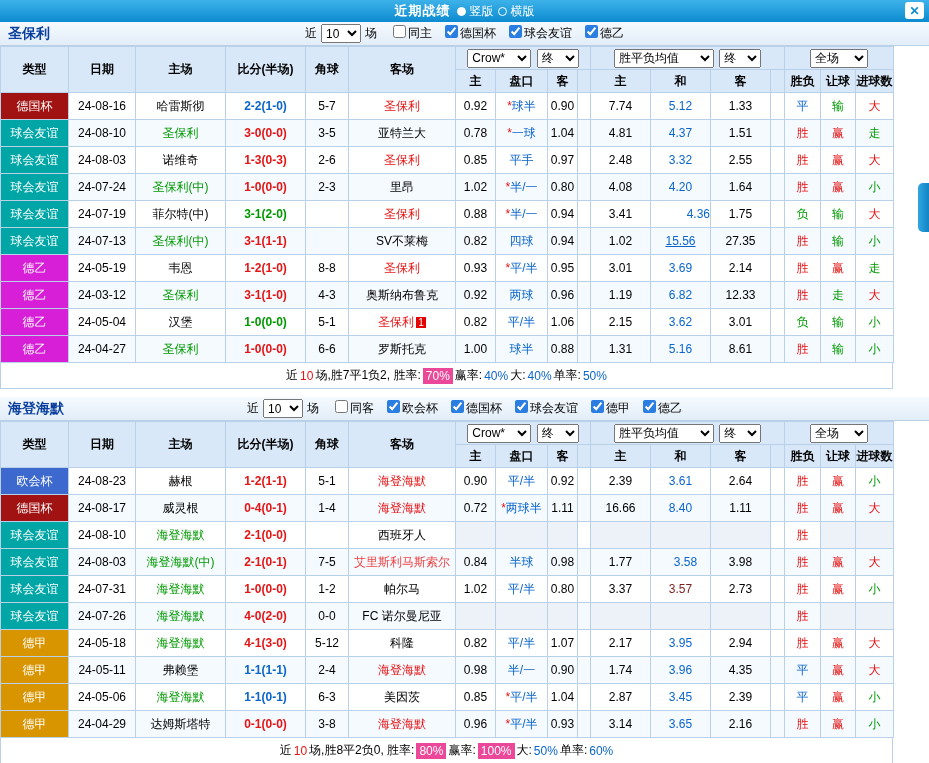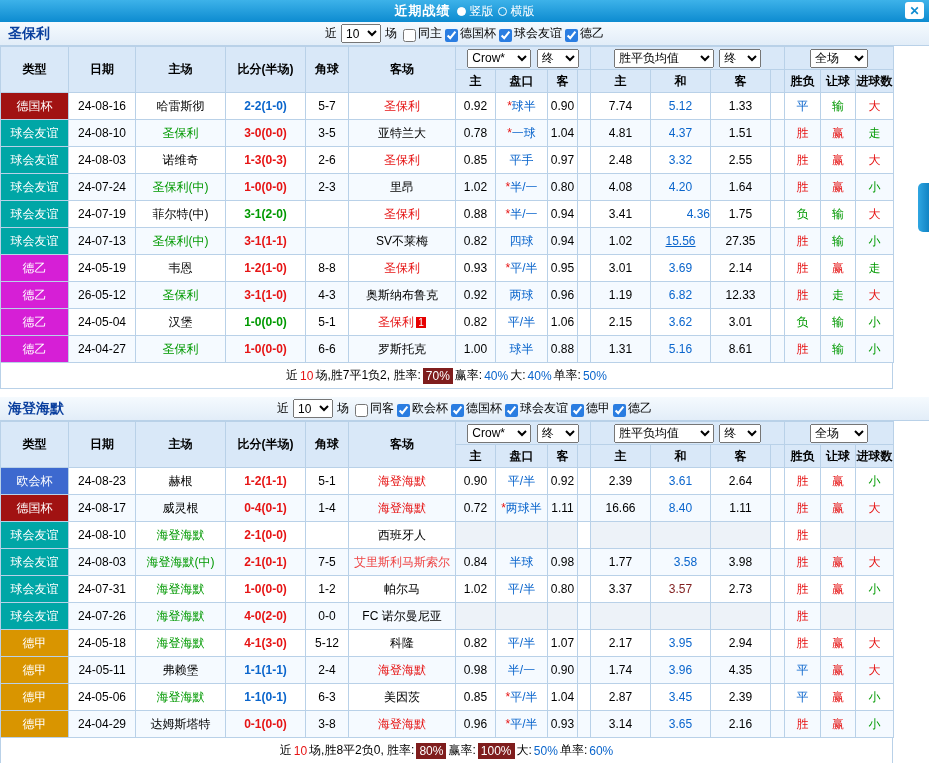--- a/index.html
+++ b/index.html
@@ -26,21 +26,21 @@
   }
   
   .section{ width:929px; }
   .section-bar{
     height:24px; position:relative; display:flex; align-items:center;
     background:linear-gradient(#f5fafe,#e2edf8); border-bottom:1px solid #b9d1e8;
   }
   .team-name{ position:absolute; left:8px; color:#0a3f9e; font-weight:bold; font-size:14px; }
   .filters{ margin:0 auto; display:flex; align-items:center; gap:3px; }
   .chkwrap{ display:flex; align-items:center; }
-  .chk{ display:flex; align-items:flex-end; margin-left:3px; cursor:pointer; }
+  .chk{ display:flex; align-items:flex-start; margin-left:13px; cursor:pointer; }
   .chk input{ width:13px; height:13px; margin:0 2px 0 0; accent-color:#2a7de1; }
   select{ font-family:inherit; font-size:12px; height:19px; padding:0; margin:0 1px; }
   .sel-cnt{ width:40px; }
   .sel-src{ width:64px; }
   .sel-fin{ width:42px; }
   .sel-avg{ width:100px; }
   .sel-scope{ width:58px; }
   
   table{ border-collapse:collapse; table-layout:fixed; width:893px; font-size:12px; }
   th,td{ border:1px solid #b9d1e8; text-align:center; padding:0; overflow:hidden; white-space:nowrap; }
@@ -51,21 +51,21 @@
   .redcard{
     display:inline-block; background:#e60000; color:#fff; font-size:10px; line-height:11px;
     min-width:10px; padding:0 1px; margin-left:2px; vertical-align:middle;
   }
   
   .summary{
     width:893px; height:26px; border:1px solid #b9d1e8; border-top:none;
     display:flex; align-items:center; justify-content:center; font-size:12px; background:#fff;
   }
   .summary span{ margin:0 1px; }
-  .chip{ background:#7f1d1d; color:#fff; padding:1px 3px;text-align:right; }
+  .chip{ background:#ec4899; color:#fff; padding:1px 3px;text-align:right; }
   .gap{ height:8px; background:#fff; }
   
   .edge-tab{
     position:absolute; top:183px; right:0; width:11px; height:49px;
     background:linear-gradient(90deg,#2fa6e2,#1284c4); border-radius:5px 0 0 5px; cursor:pointer;
   }
 </style>
 </head>
 <body>
 
@@ -294,21 +294,21 @@
           <td>3.01</td>
           <td style="color:#0a65cc;">3.69</td>
           <td>2.14</td>
           <td></td>
           <td style="color:#e61414;">胜</td>
           <td style="color:#e61414;">赢</td>
           <td style="color:#009900;">走</td>
         </tr>
         <tr>
           <td style="background:#d61fd6;color:#fff;">德乙</td>
-          <td>26-05-12</td>
+          <td>24-03-12</td>
           <td style="color:#009900">圣保利</td>
           <td style="color:#e61414;font-weight:bold;">3-1(1-0)</td>
           <td>4-3</td>
           <td style="color:#000000">奥斯纳布鲁克</td>
           <td>0.92</td>
           <td style="color:#0a65cc;">两球</td>
           <td>0.96</td>
           <td></td>
           <td>1.19</td>
           <td style="color:#0a65cc;">6.82</td>

